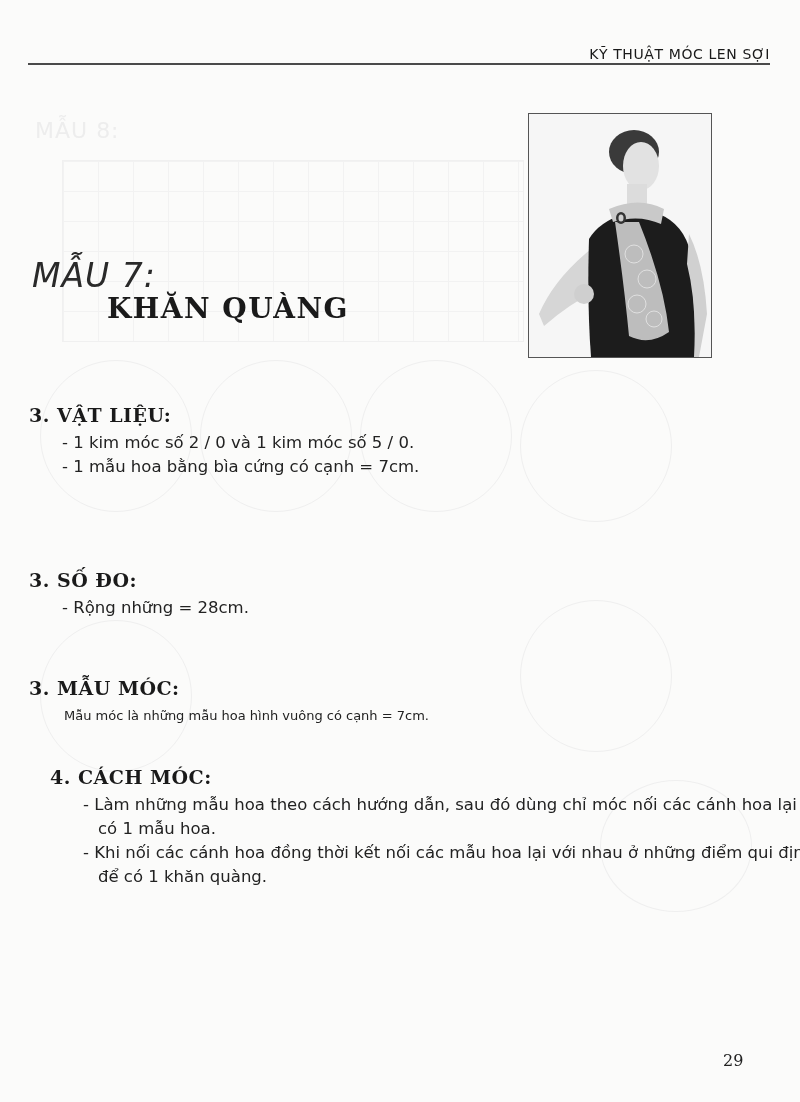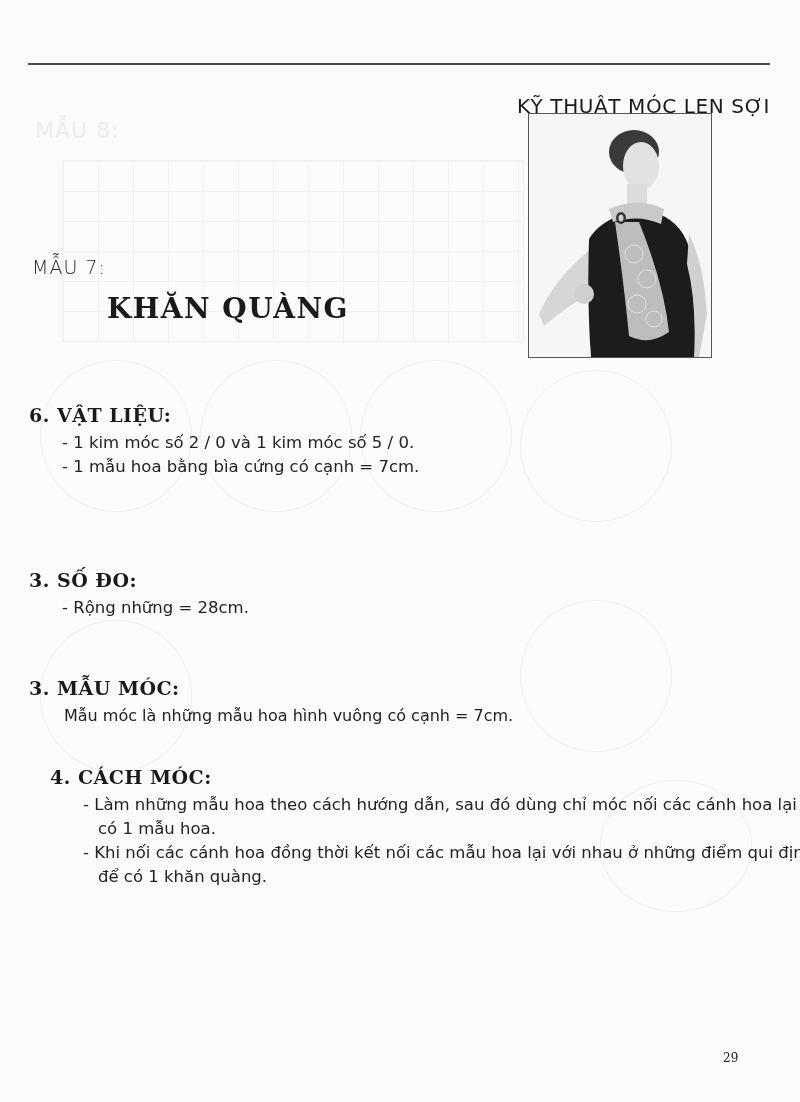--- a/index.html
+++ b/index.html
@@ -51,33 +51,33 @@
       top: 44px;
       width: 742px;
       height: 19px;
       border-bottom: 2px solid #4a4a4a;
     }
     .running-header .rh-text {
       position: absolute;
       right: 0;
       top: 2px;
       font-family: "DejaVu Sans", sans-serif;
-      font-size: 20px;
+      font-size: 14px;
       letter-spacing: 0.6px;
       color: #1a1a1a;
-      margin-top: 48px;
     }
 
     .pattern-label {
       position: absolute;
       left: 32px;
       top: 256px;
       font-family: "DejaVu Sans", sans-serif;
+      font-style: italic;
       font-weight: 300;
-      font-size: 19px;
+      font-size: 33px;
       letter-spacing: 1px;
       color: #2a2a2a;
     }
     .pattern-title {
       position: absolute;
       left: 107px;
       top: 292px;
       font-family: "DejaVu Serif", serif;
       font-weight: bold;
       font-size: 28px;
@@ -120,32 +120,32 @@
       white-space: nowrap;
     }
     .item.wrap {
       white-space: normal;
       padding-left: 48px;
       text-indent: -15px;
       width: 730px;
     }
     .paragraph {
       font-family: "DejaVu Sans", sans-serif;
-      font-size: 16px;
+      font-size: 13px;
       line-height: 24px;
       color: #222;
       padding-left: 35px;
     }
 
     .page-number {
       position: absolute;
       left: 723px;
       top: 1051px;
       font-family: "DejaVu Serif", serif;
-      font-size: 12px;
+      font-size: 16px;
       color: #222;
     }
   </style>
 </head>
 <body>
 
 <div class="bleed">
   <div class="ghost-title">MẪU 8:</div>
   <div class="grid"></div>
   <div class="flower" style="left:40px;top:360px;width:150px;height:150px;"></div>
@@ -191,21 +191,21 @@
     </g>
 
     <ellipse cx="92" cy="104" rx="5" ry="6" fill="#333"></ellipse>
     <ellipse cx="92" cy="104" rx="2.5" ry="3.5" fill="#cfcfcf"></ellipse>
 
     <circle cx="55" cy="180" r="10" fill="#cfcfcf"></circle>
   </svg>
 </div>
 
 <div class="section" style="top:403px;">
-  <div class="section-heading">6. VẬT LIỆU:</div>
+  <div class="section-heading">3. VẬT LIỆU:</div>
   <div class="item">- 1 kim móc số 2 / 0 và 1 kim móc số 5 / 0.</div>
   <div class="item">- 1 mẫu hoa bằng bìa cứng có cạnh = 7cm.</div>
 </div>
 
 <div class="section" style="top:568px;">
   <div class="section-heading">3. SỐ ĐO:</div>
   <div class="item">- Rộng những = 28cm.</div>
 </div>
 
 <div class="section" style="top:676px;">

